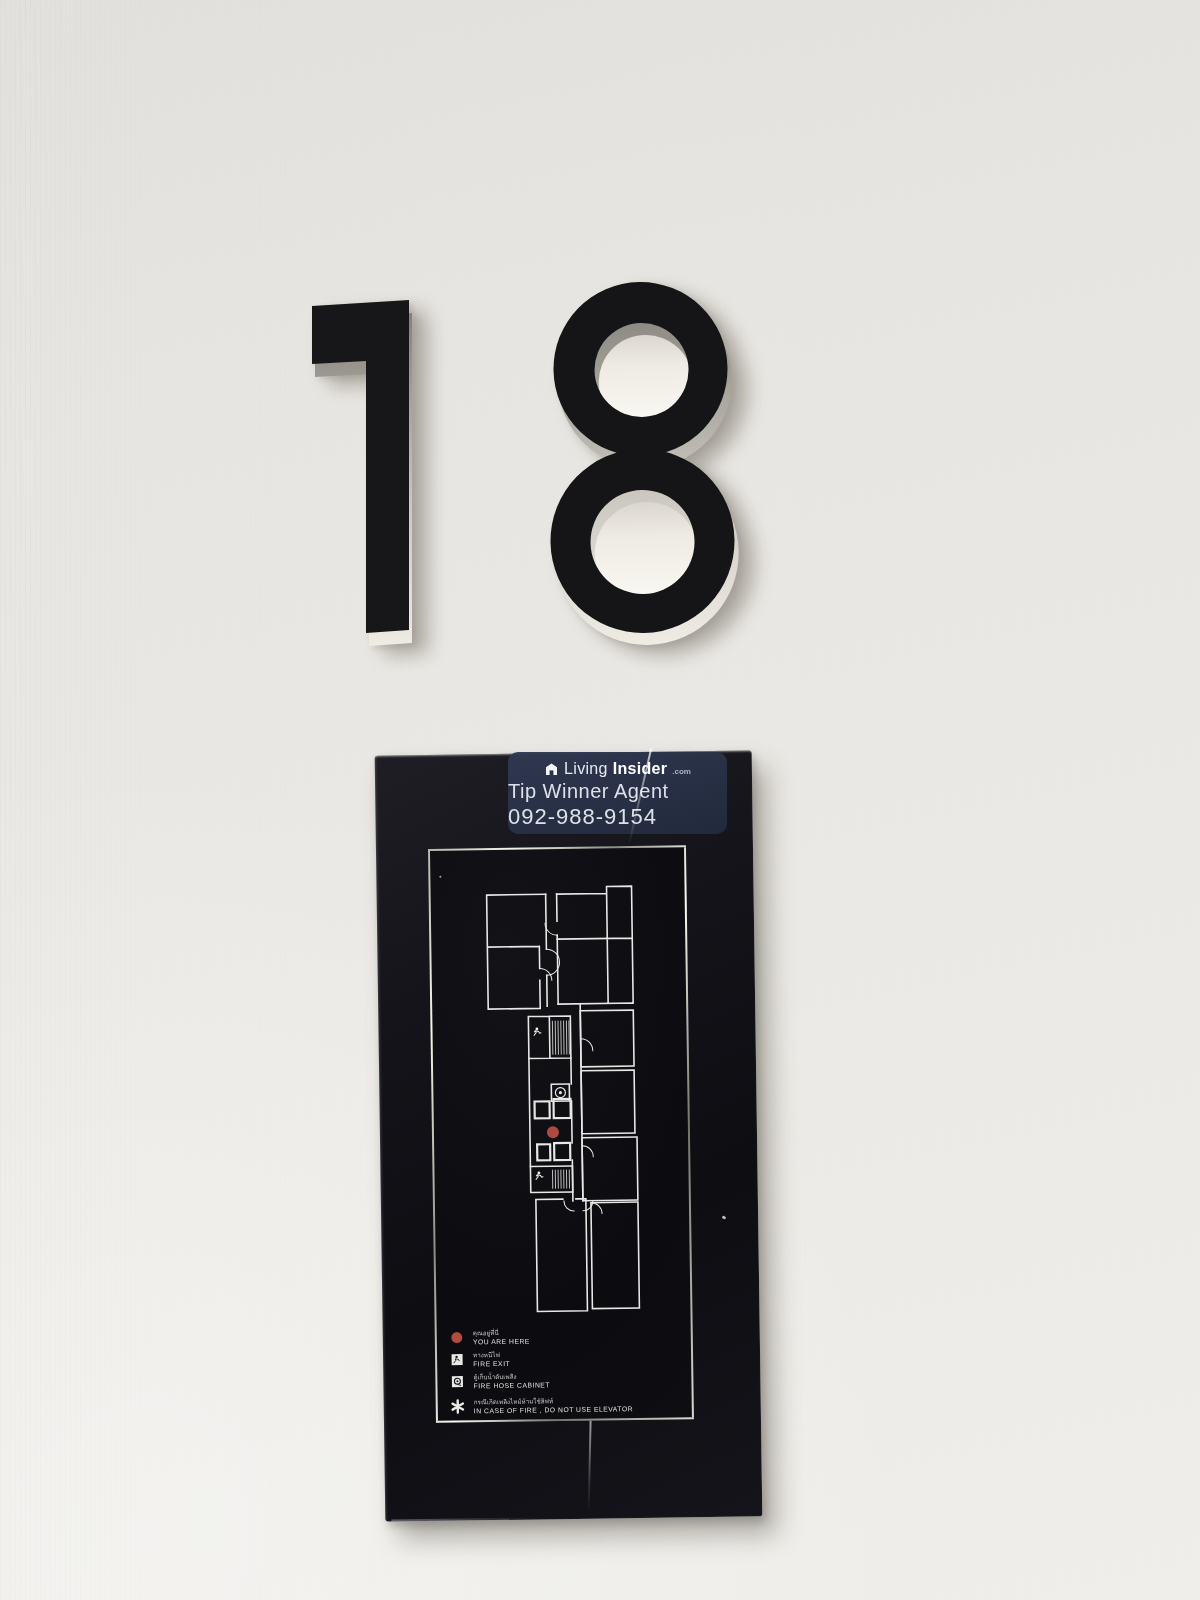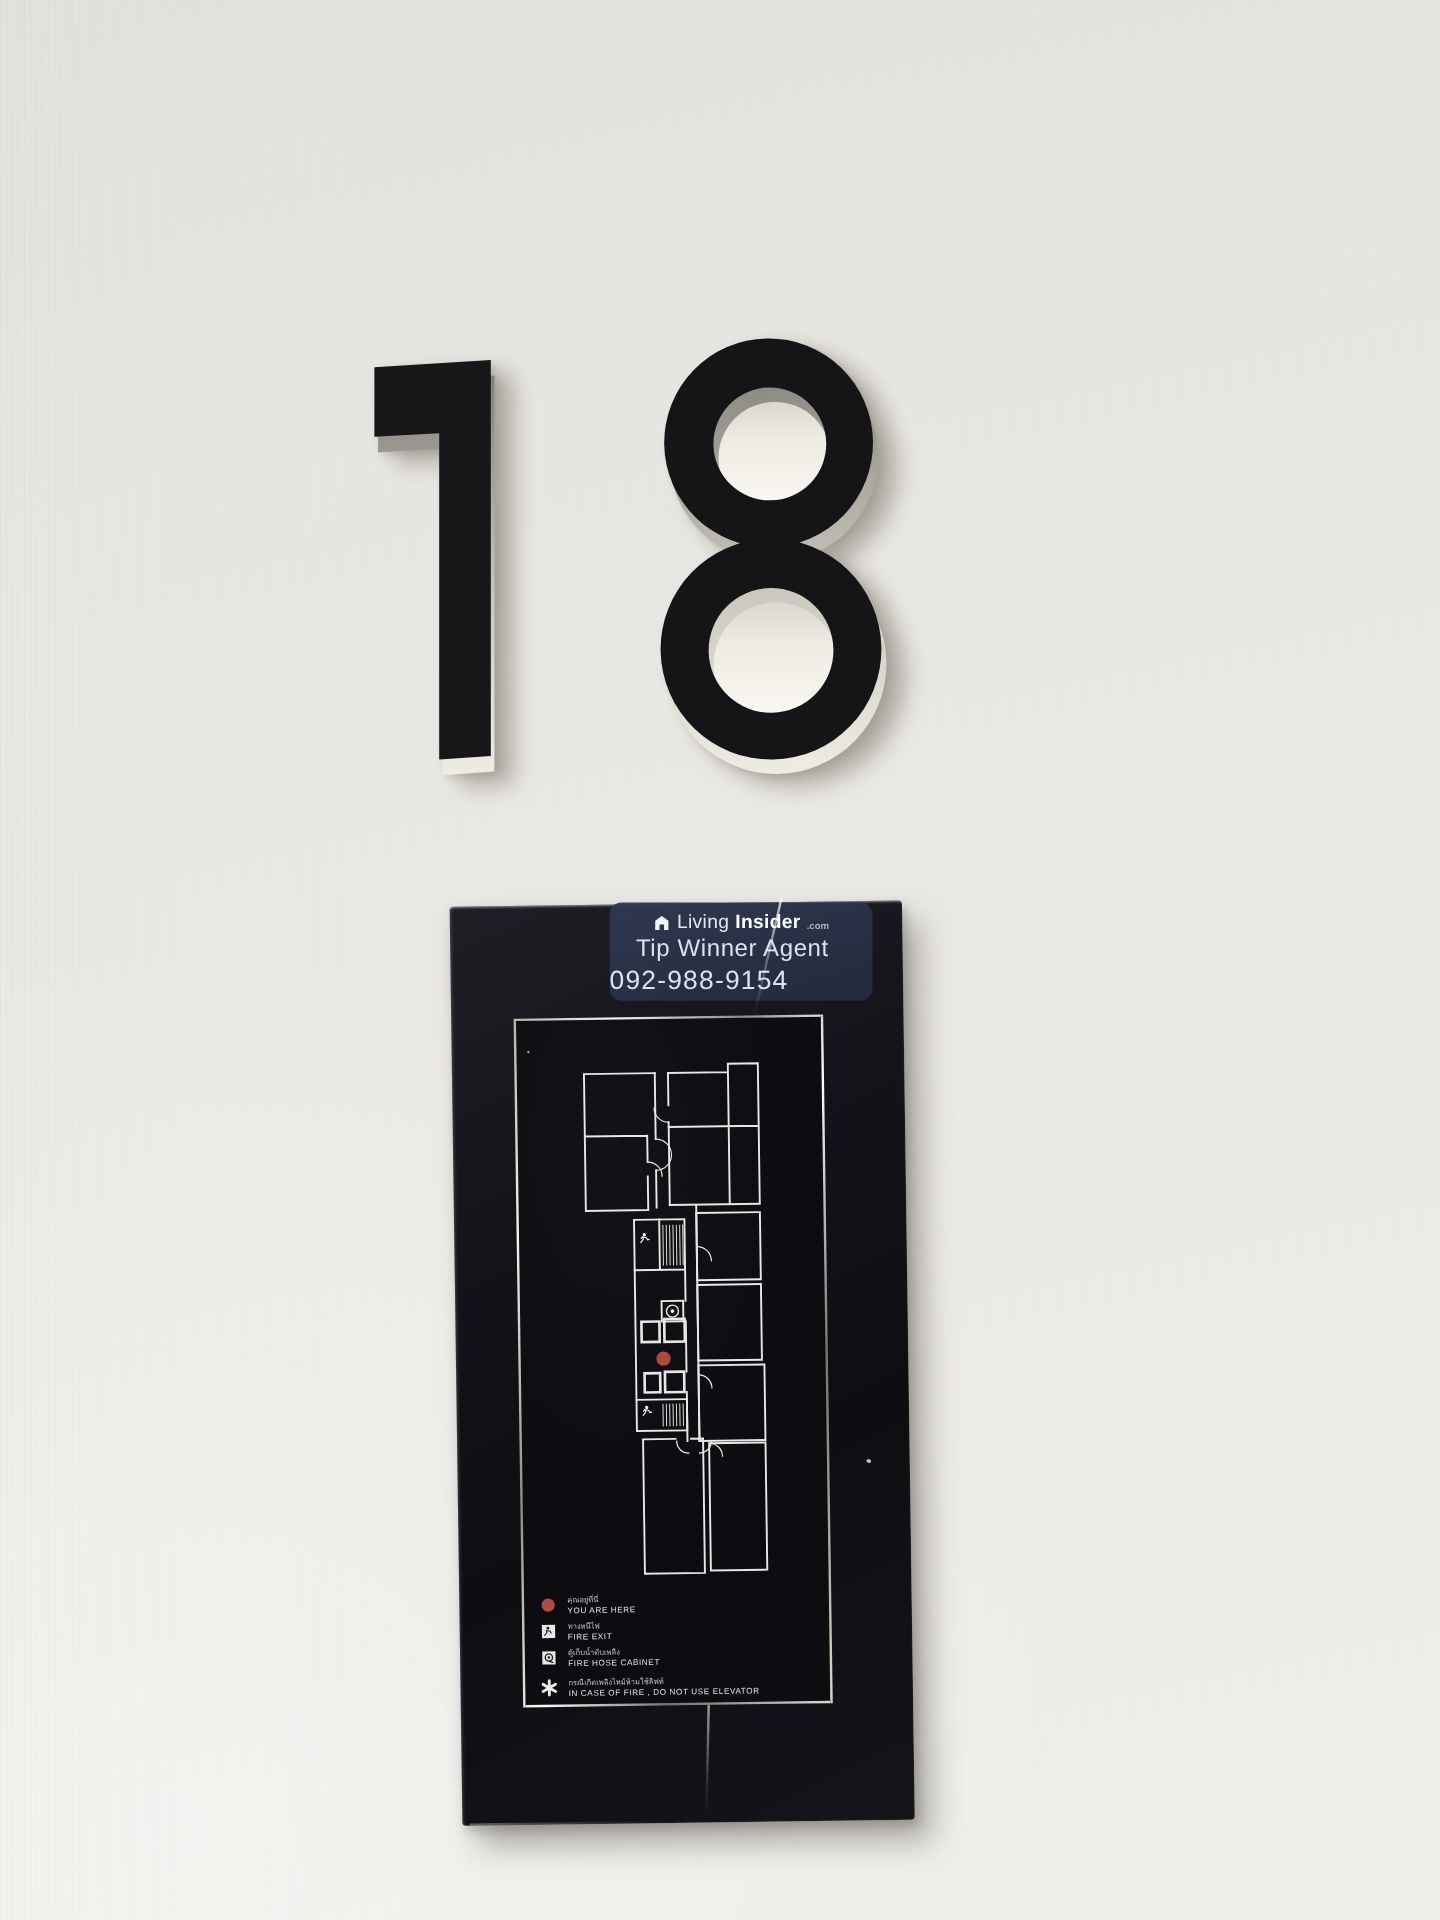--- a/index.html
+++ b/index.html
@@ -52,21 +52,21 @@
   
   .badge{
     position:absolute;left:508px;top:752px;width:219px;height:82px;border-radius:10px;
     background:linear-gradient(165deg,rgba(48,57,82,.96),rgba(34,42,61,.96));
     color:#d7dce5;text-align:left;z-index:5;
   }
   .badge-logo-row{display:flex;align-items:center;justify-content:center;gap:5px;margin-top:9px;height:16px;}
   .badge .lv{font-size:16px;font-weight:300;letter-spacing:.3px;color:#e6e9f0;}
   .badge .ins{font-size:16px;font-weight:700;letter-spacing:.3px;color:#ffffff;}
   .badge .tld{font-size:8px;font-weight:700;color:#aab1c0;align-self:flex-end;margin-bottom:1px;}
-  .badge-line1{font-size:20px;font-weight:300;letter-spacing:.5px;margin-top:3px;color:#dde1ea;padding-left:22px;}
+  .badge-line1{font-size:20px;font-weight:300;letter-spacing:.5px;margin-top:3px;color:#dde1ea;}
   .badge-line2{font-size:22px;font-weight:300;letter-spacing:1px;margin-top:1px;color:#dde1ea;}
   .badge-streak{
     position:absolute;left:639px;top:747px;width:2px;height:100px;transform:rotate(13deg);z-index:6;
     background:linear-gradient(180deg,rgba(255,255,255,.75),rgba(255,255,255,.25) 60%,rgba(255,255,255,0));
   }
 </style>
 </head>
 <body>
 
 <div class="wall-texture"></div>

